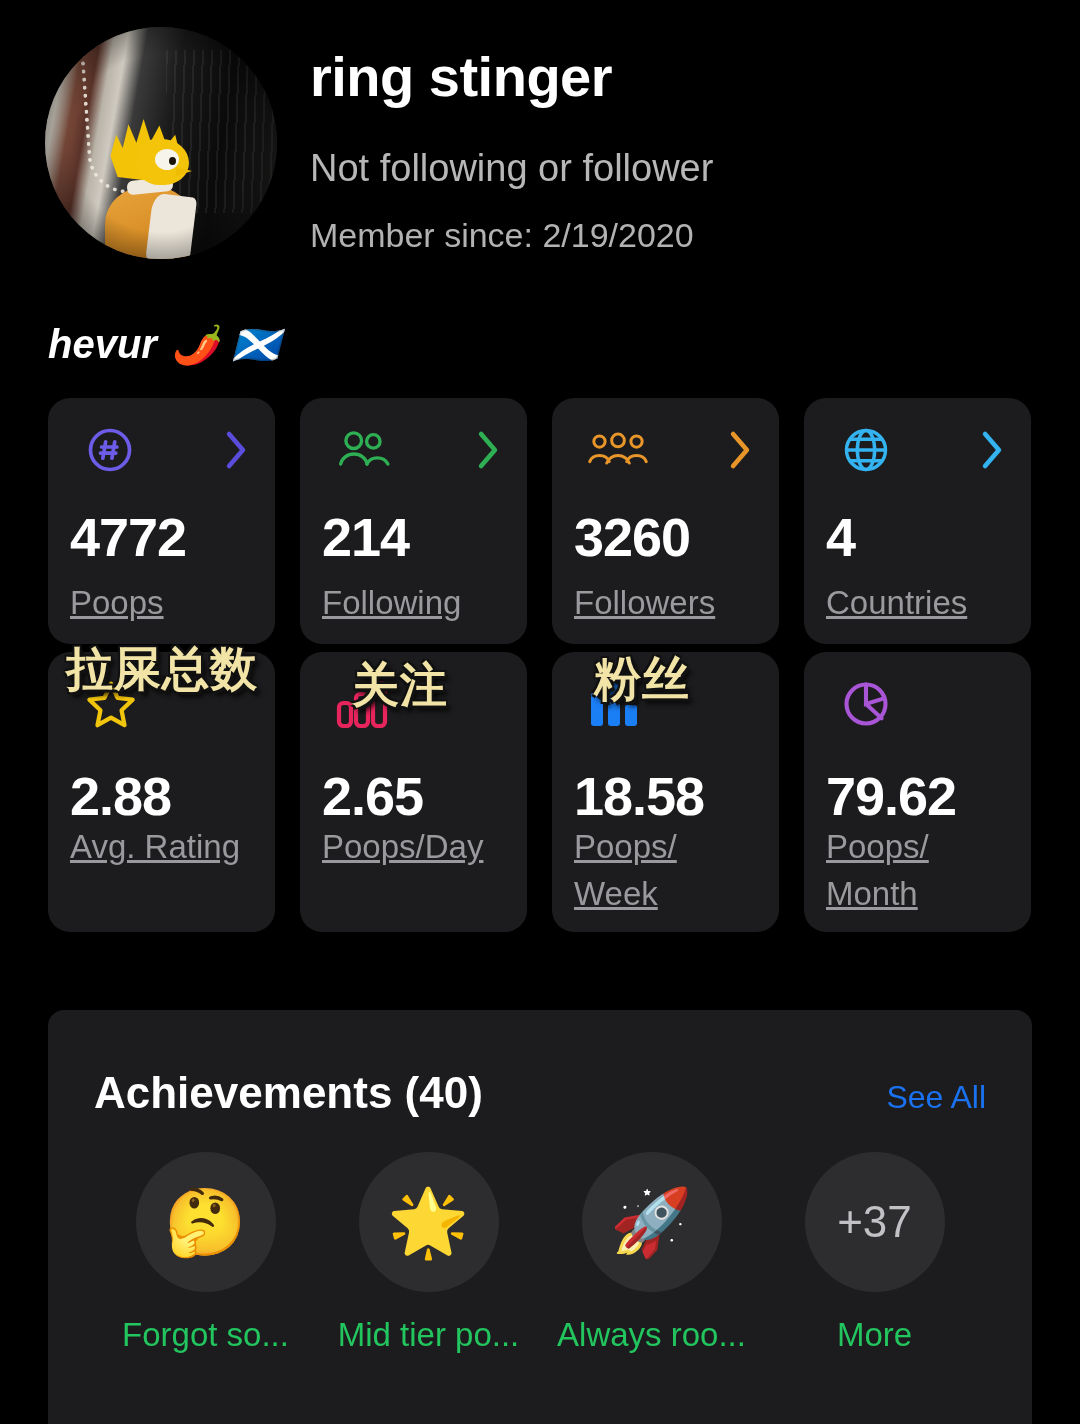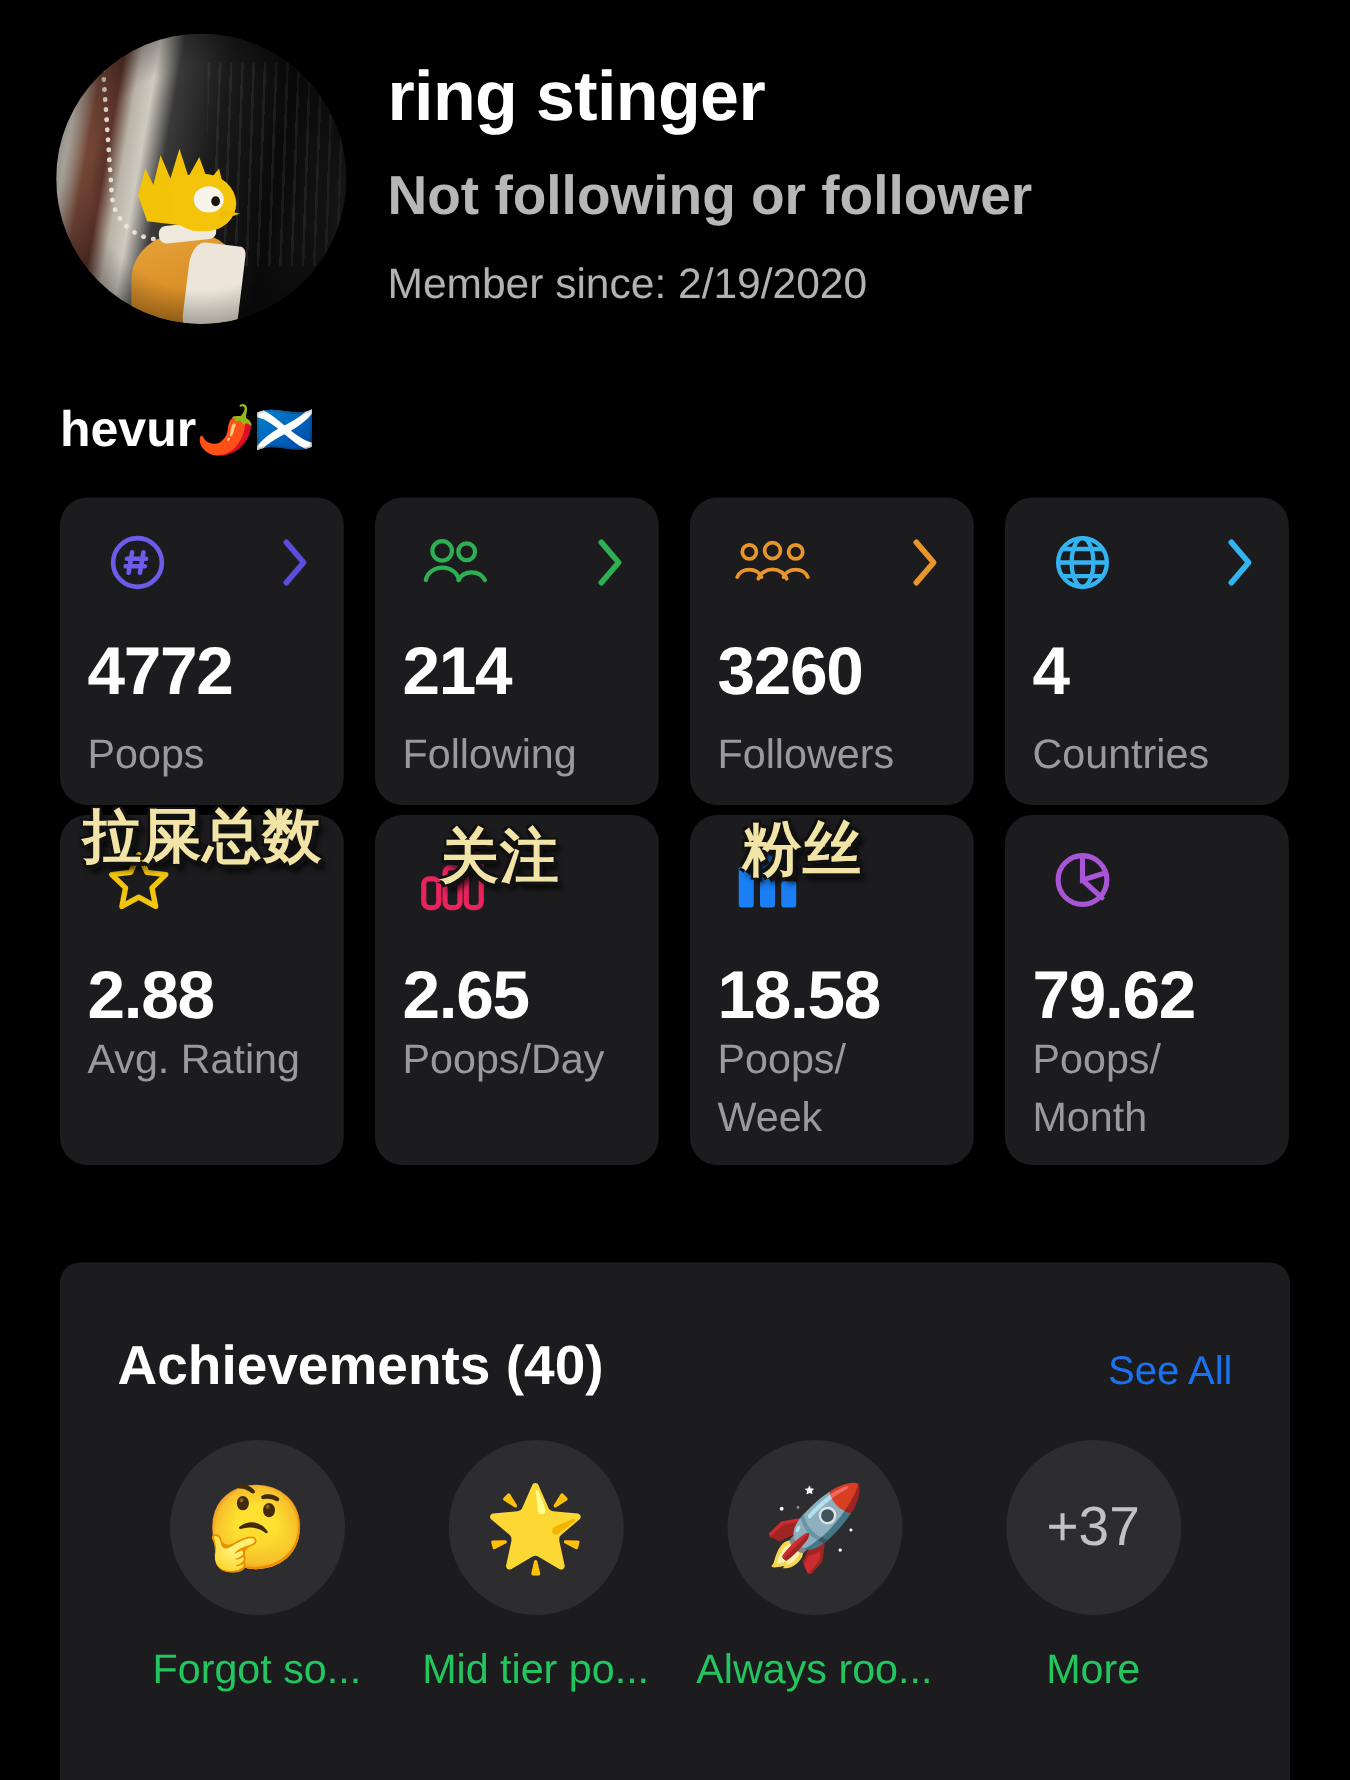--- a/index.html
+++ b/index.html
@@ -109,33 +109,33 @@
     background: radial-gradient(circle at 50% 50%,
       rgba(0,0,0,0) 54%, rgba(0,0,0,0.55) 86%, rgba(0,0,0,0.9) 100%);
   }
 
   .header-text { position: absolute; left: 310px; top: 46px; }
   .display-name {
     font-size: 56px; font-weight: 700; color: #ffffff;
     letter-spacing: -0.5px; line-height: 1.1;
   }
   .follow-status {
-    margin-top: 24px;
-    font-size: 44px; color: #b7b7b7; font-weight: 700;
+    margin-top: 39px;
+    font-size: 38px; color: #b7b7b7; font-weight: 400;
   }
   .member-since {
     margin-top: 26px;
     font-size: 34px; color: #b2b2b2; font-weight: 400;
   }
 
   
   .username-row {
     position: absolute; left: 48px; top: 322px;
     font-size: 40px; font-weight: 700; color: #fff;
-    display: flex; align-items: center; 
+    display: flex; align-items: center; gap: 14px; font-style: italic;
   }
   .emoji { font-size: 38px; }
 
   
   .stat-grid {
     position: absolute; left: 48px; top: 398px;
     width: 984px;
     display: grid;
     grid-template-columns: repeat(4, 227px);
     column-gap: 25px;
@@ -157,21 +157,21 @@
   .chev { font-size: 0; }
   .stat-value {
     position: absolute; left: 22px; top: 108px;
     font-size: 54px; font-weight: 700; color: #fff;
     letter-spacing: -1px;
   }
   .stat-card.r2 .stat-value { top: 113px; }
   .stat-label {
     position: absolute; left: 22px; top: 182px;
     font-size: 33px; color: #9a9a9e; font-weight: 400;
-    line-height: 1.42; width: 190px;
+    line-height: 1.42; width: 190px; text-decoration: underline;
   }
   .stat-card.r2 .stat-label { top: 172px; }
 
   
   .cn {
     position: absolute;
     color: #f2e4a6;
     font-weight: 700;
     font-family: "DejaVu Sans", sans-serif;
     text-shadow:

